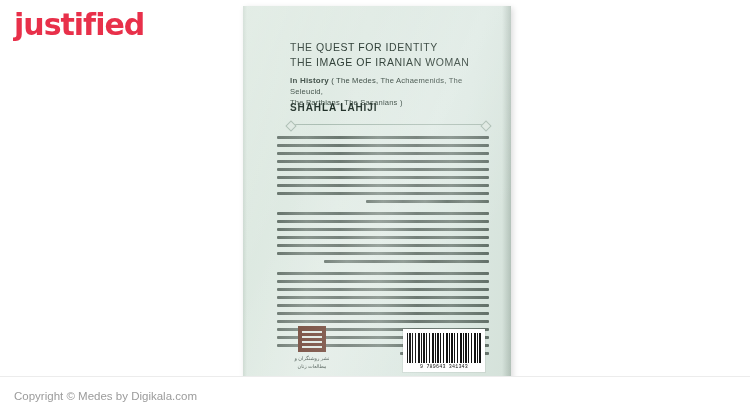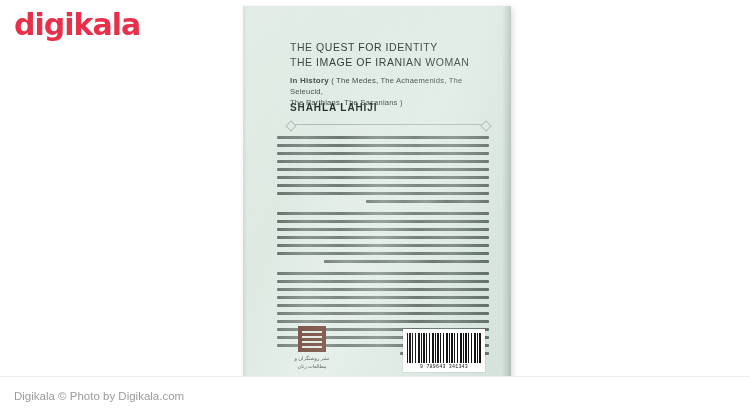--- a/index.html
+++ b/index.html
@@ -259,21 +259,21 @@
     direction: rtl;
     line-height: 1.5;
   }
 </style>
 </head>
 <body>
 
 <div class="page">
 
   <div class="brand-logo">
-    <span>digikala</span>
+    <span>justified</span>
   </div>
 
   <div class="book">
     <div class="left-edge"></div>
     <div class="spine-shadow"></div>
 
     <div class="title-block">
       <div class="title-line">THE QUEST FOR IDENTITY</div>
       <div class="title-line">THE IMAGE OF IRANIAN WOMAN</div>
       <div class="subtitle-line">
@@ -342,16 +342,16 @@
     </div>
 
     <div class="barcode-box">
       <div class="bars"></div>
       <div class="barcode-num">9 789643 341343</div>
     </div>
     <div class="barcode-caption">شابک / قیمت درج شده روی جلد</div>
   </div>
 
   <div class="copyright-bar">
-    <div class="copyright-text">Digikala © Photo by Digikala.com</div>
+    <div class="copyright-text">Copyright © Medes by Digikala.com</div>
   </div>
 
 </div>
 
 </body></html>

